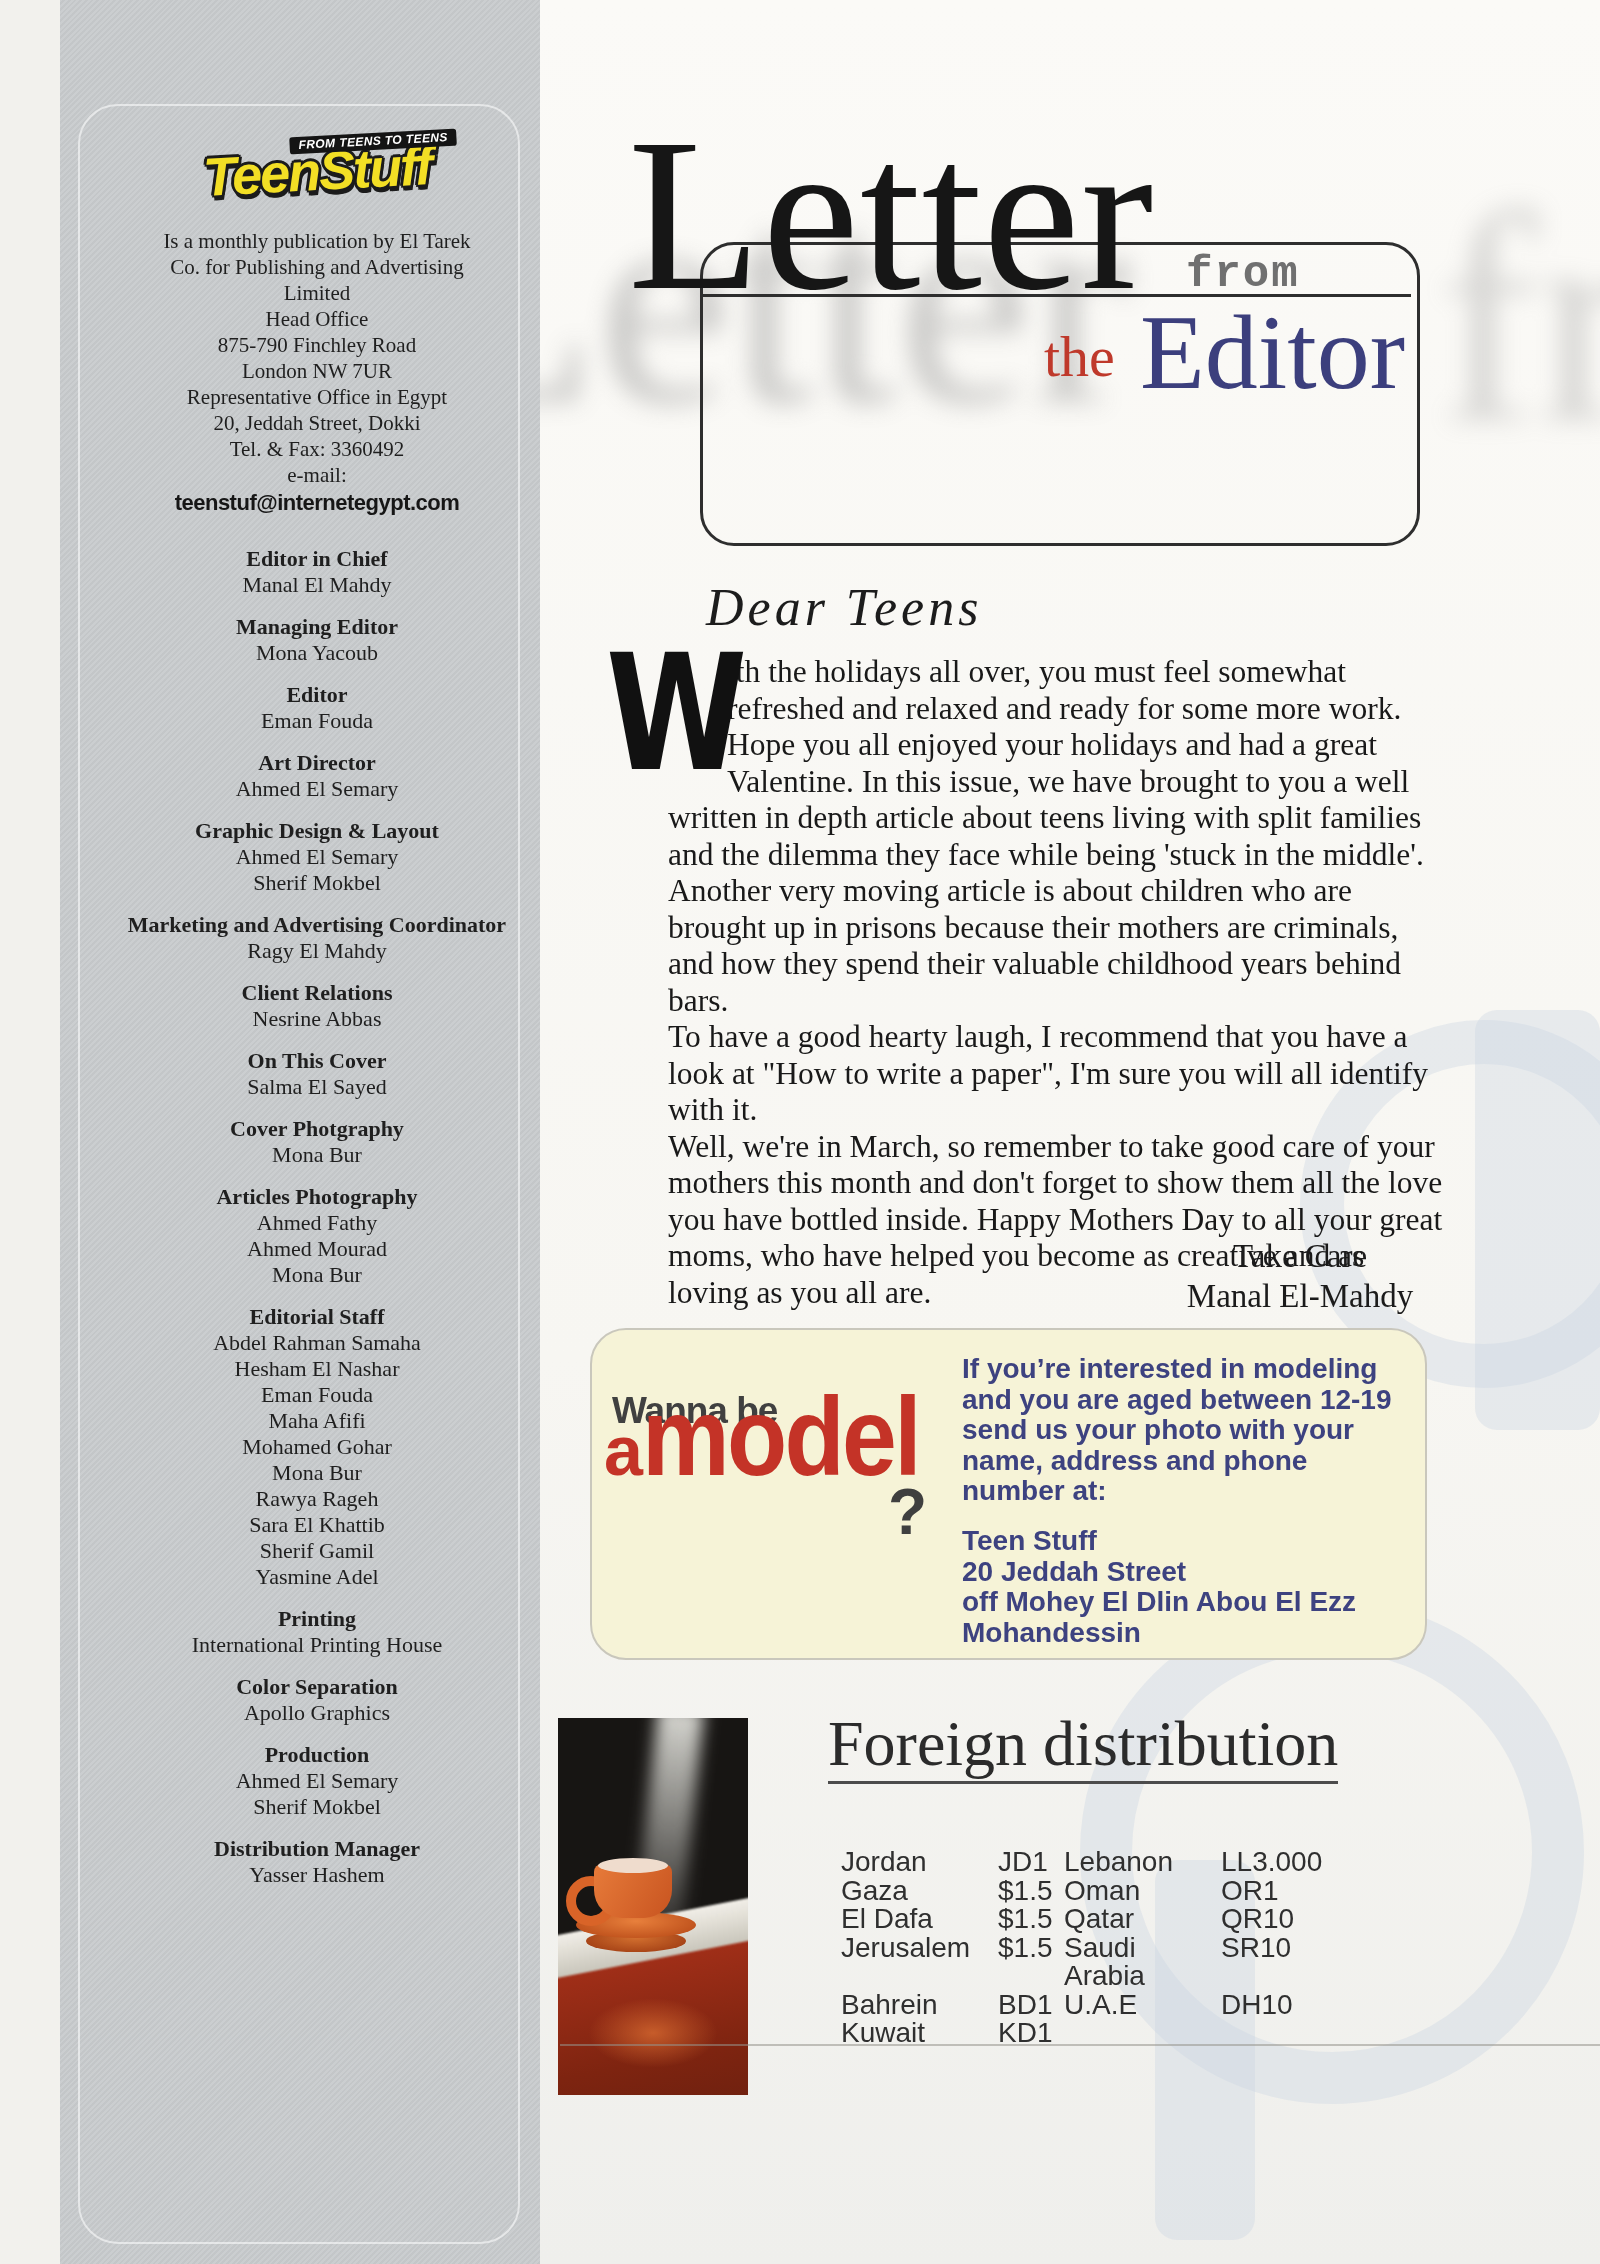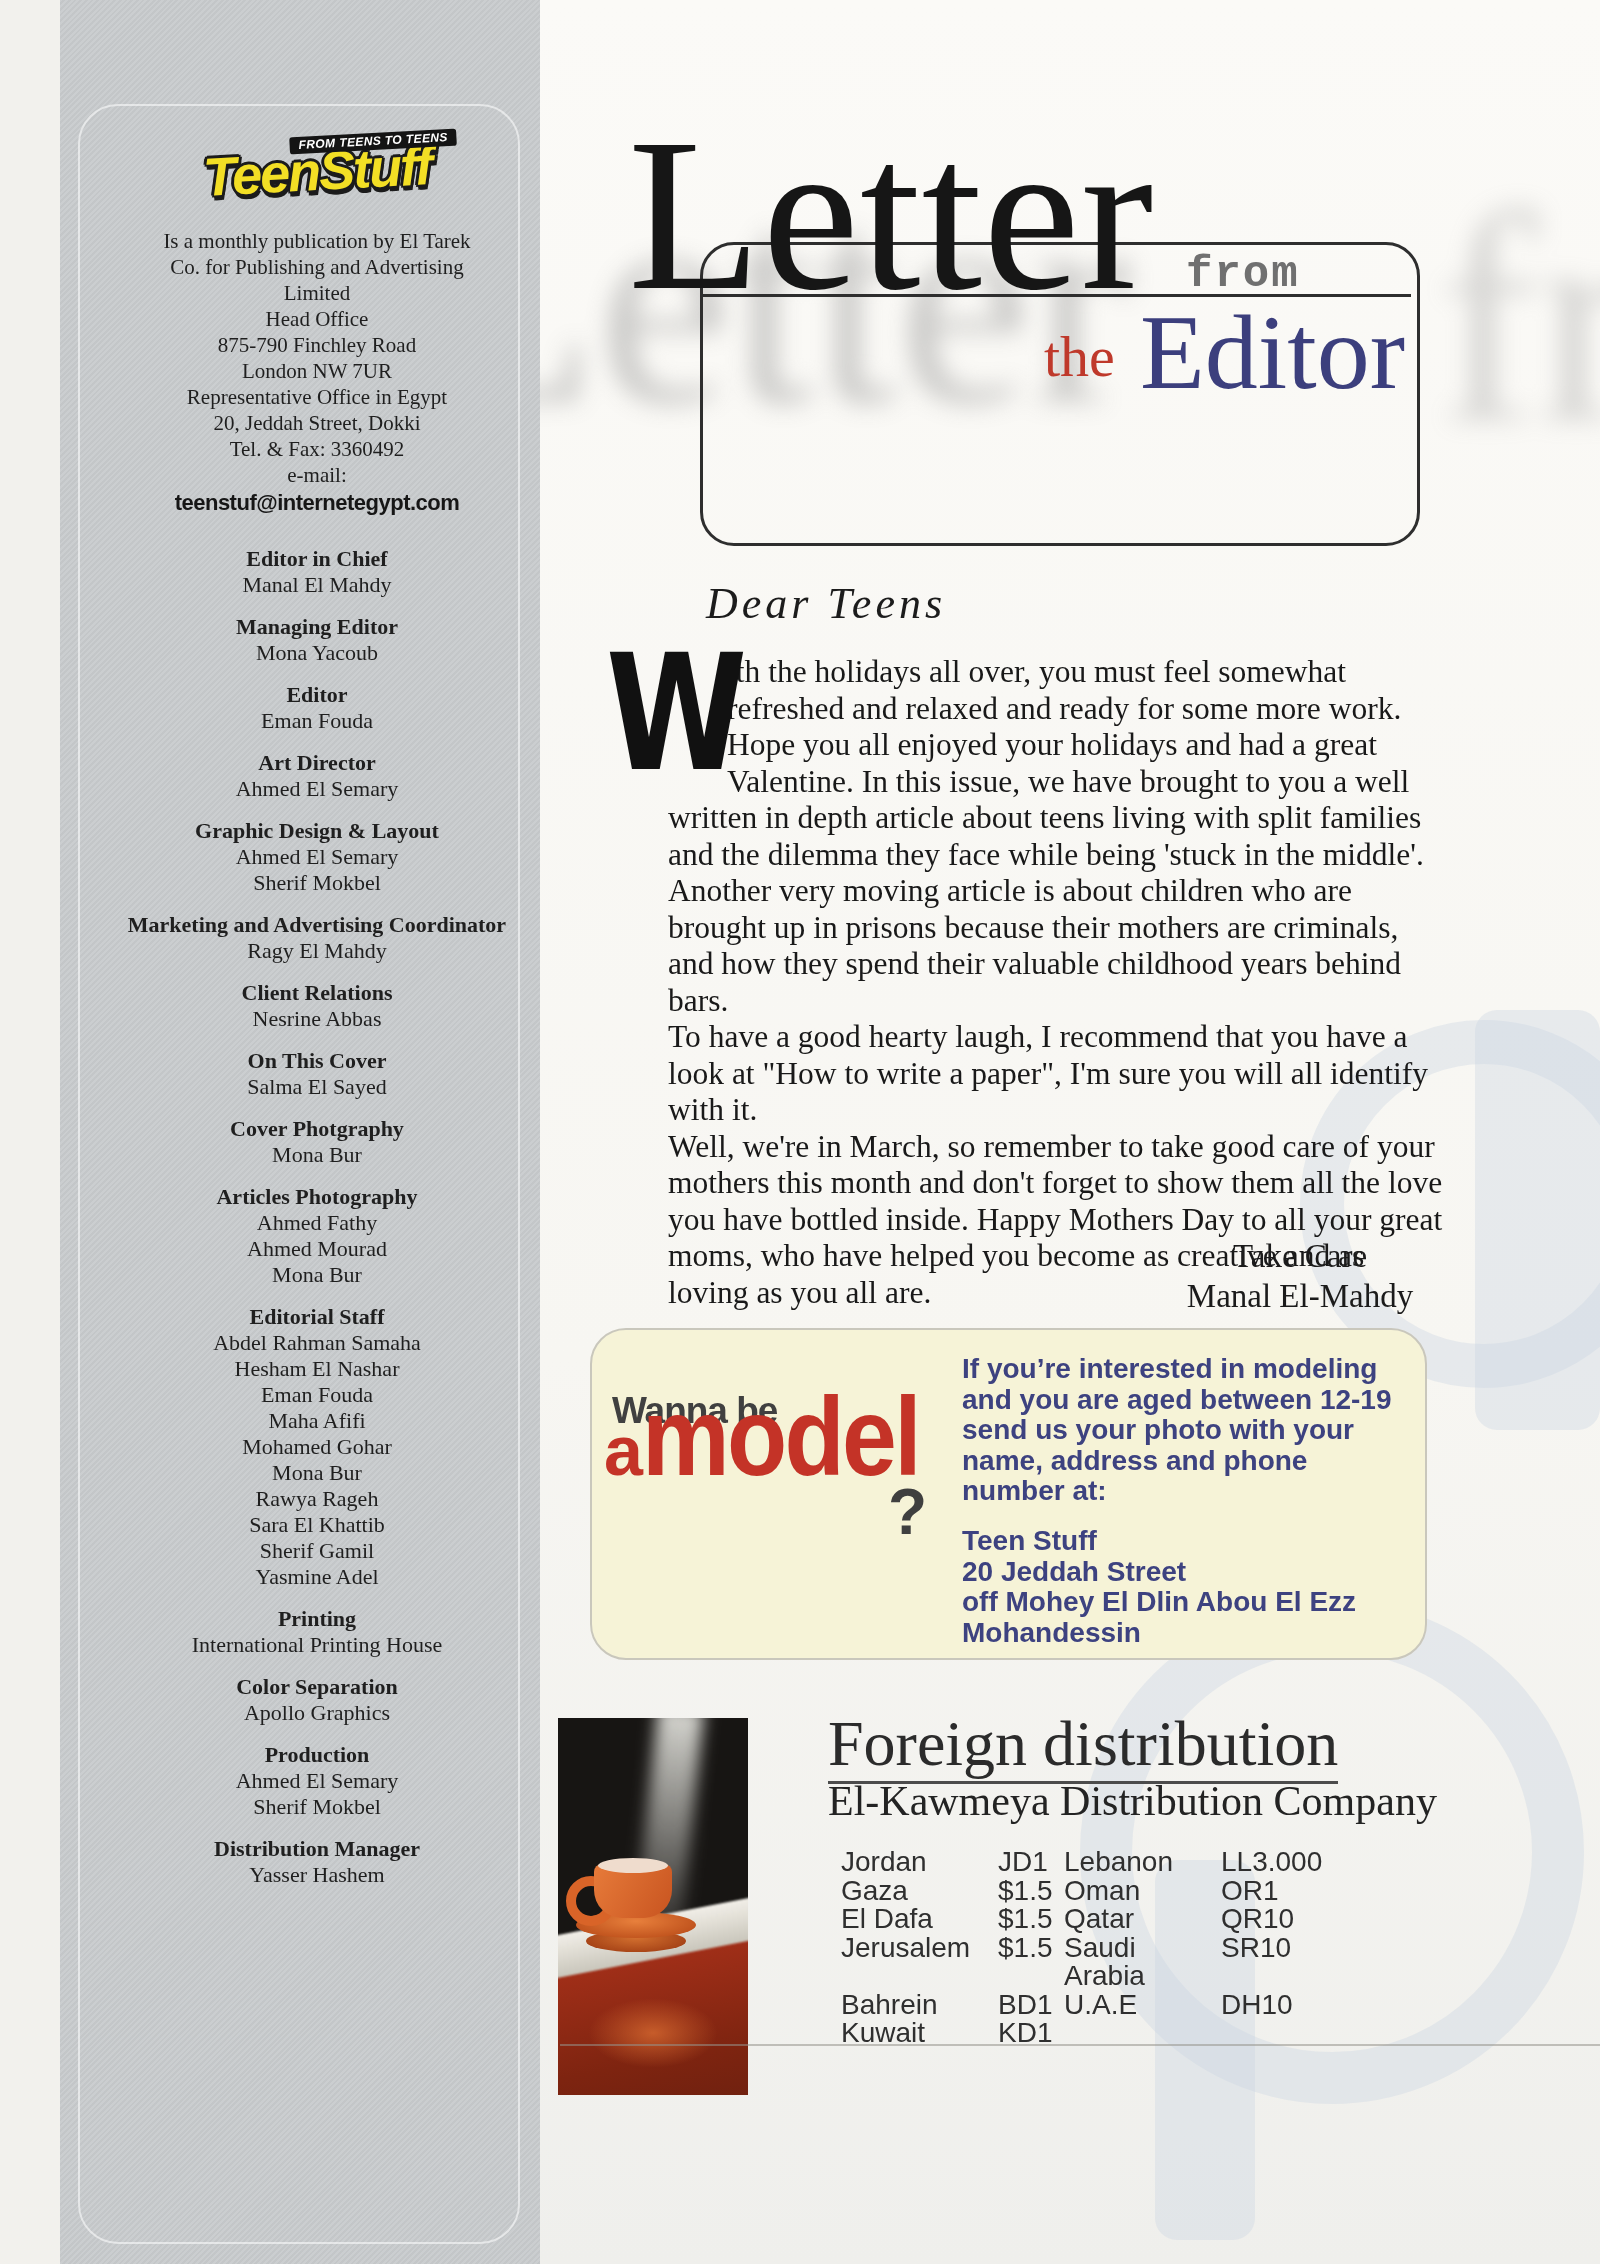--- a/index.html
+++ b/index.html
@@ -39,21 +39,21 @@
         border:3px solid #2e2e2e;border-radius:34px;}
   .title-band-line{position:absolute;left:703px;top:294px;width:708px;height:0;z-index:1;
         border-top:3px solid #2e2e2e;}
   .title-letter{position:absolute;left:628px;top:106px;z-index:2;font-size:218px;line-height:1;
         color:#161616;letter-spacing:1px;}
   .title-from{position:absolute;left:1186px;top:252px;z-index:2;font-family:"Liberation Mono",monospace;
         font-weight:700;font-size:44px;line-height:1;color:#707070;letter-spacing:2px;}
   .title-the{position:absolute;left:1044px;top:328px;z-index:2;font-size:58px;line-height:1;color:#bf392b;}
   .title-editor{position:absolute;left:1140px;top:300px;z-index:2;font-size:106px;line-height:1;color:#3c3f7d;}
   
-  .salutation{position:absolute;left:706px;top:578px;z-index:2;font-style:italic;font-size:44px;
+  .salutation{position:absolute;left:706px;top:578px;z-index:2;font-style:italic;font-size:52px;
         letter-spacing:4px;color:#1c1c1c;}
   .letter-body{position:absolute;left:668px;top:654px;width:782px;z-index:2;
         font-size:31.5px;line-height:36.5px;color:#191919;}
   .dropcap{float:left;width:115px;height:146px;margin:0 6px 0 -62px;position:relative;top:-20px;
         font-family:"DejaVu Sans",sans-serif;font-weight:700;font-size:160px;line-height:1;
         color:#111;transform:scaleX(.8);transform-origin:0 0;}
   .para{margin:0;}
   .signoff-block{position:absolute;left:1150px;top:1236px;width:300px;z-index:2;text-align:center;
         font-size:33px;line-height:40px;color:#1b1b1b;}
   
@@ -255,21 +255,20 @@
       <div class="table-glow"></div>
       <div class="band"></div>
       <div class="saucer2"></div>
       <div class="saucer"></div>
       <div class="handle"></div>
       <div class="cup"></div>
       <div class="cup-rim"></div>
     </figure>
 
     <h2 class="dist-title" style="margin:0;font-weight:400;">Foreign distribution</h2>
-    <div class="dist-company">El-Kawmeya Distribution Company</div>
     <div class="dist-table">
         <div class="dist-row">
           <div class="dist-cell">Jordan</div>
           <div class="dist-cell">JD1</div>
           <div class="dist-cell">Lebanon</div>
           <div class="dist-cell">LL3.000</div>
         </div>
         <div class="dist-row">
           <div class="dist-cell">Gaza</div>
           <div class="dist-cell">$1.5</div>

